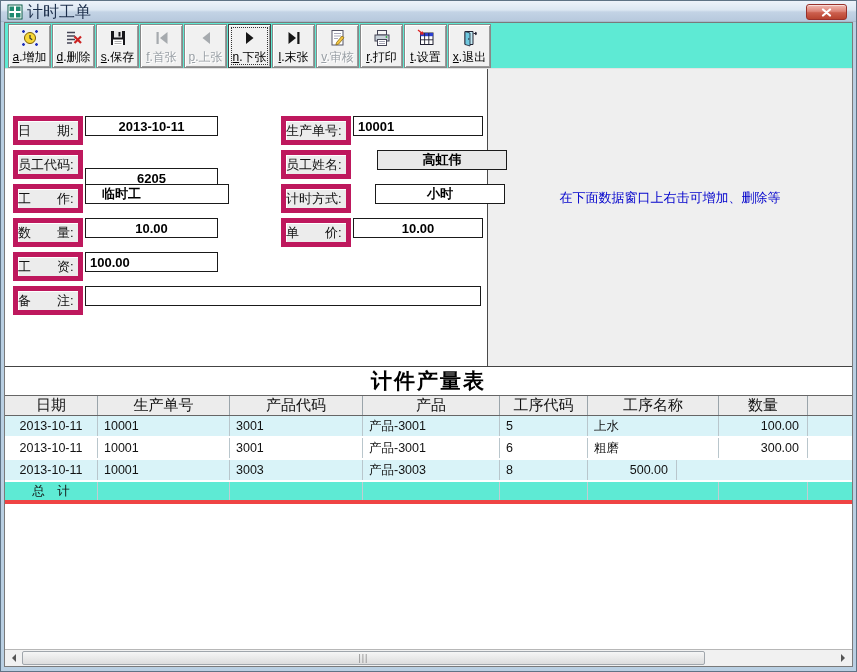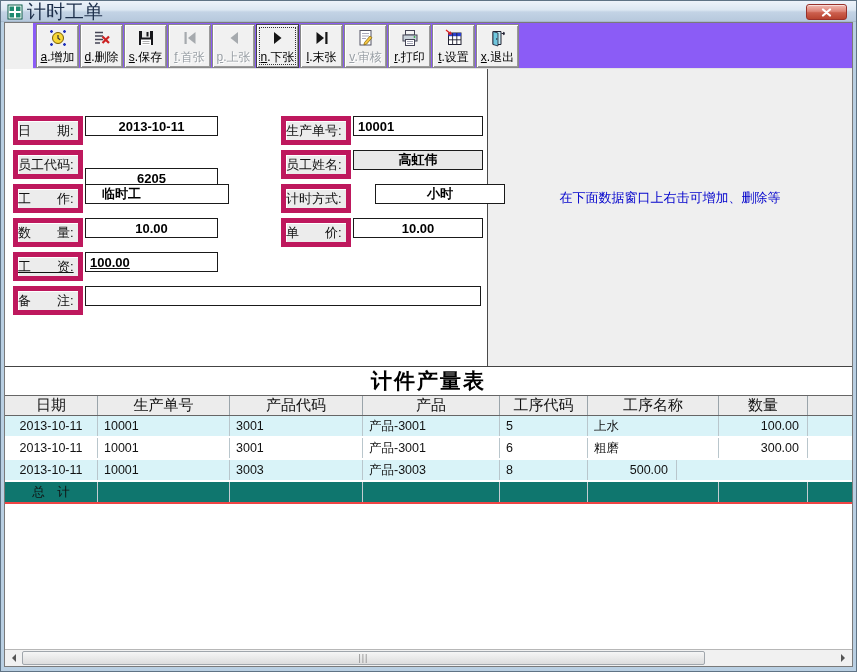--- a/index.html
+++ b/index.html
@@ -7,31 +7,31 @@
   body { font-family:"Liberation Sans","DejaVu Sans",sans-serif; font-size:13px; color:#111; }
 
   .window{ position:relative; width:857px; height:672px; border:1px solid #5f7385;
     background:#b9cfe2; padding:0 3px 4px 3px; display:flex; flex-direction:column; }
 
   
   .titlebar{ height:21px; margin:0 -3px; padding:2px 6px 0 6px; display:flex; align-items:center;
     background:linear-gradient(180deg,#eef3fa 0%,#dce7f2 45%,#c3d3e5 55%,#b7c9dd 100%);
     border-bottom:1px solid #a7bacd; position:relative; }
   .app-icon{ width:16px; height:16px; margin-right:4px; display:inline-flex; }
-  .title-text{ font-size:19px; color:#1c2e4a; }
+  .title-text{ font-size:16px; color:#1c2e4a; }
   .close-btn{ position:absolute; right:9px; top:3px; width:41px; height:16px; border-radius:3px;
     border:1px solid #99312a; display:flex; align-items:center; justify-content:center;
     background:linear-gradient(180deg,#f0b9b0,#dd8376 45%,#cc5f4e 55%,#b8432f);
     box-shadow:inset 0 1px 0 rgba(255,255,255,.55); cursor:default; }
 
   
   .app-body{ flex:1; display:flex; flex-direction:column; background:#f0f0f0; border:1px solid #7a7a7a; overflow:hidden; }
 
   
-  .toolbar{ height:46px; background:#8b5cf6; padding:1px 0 0 3px; display:flex; align-items:flex-start; border-bottom:1px solid #e3e3e3;margin-left:28px; }
+  .toolbar{ height:46px; background:#5eead4; padding:1px 0 0 3px; display:flex; align-items:flex-start; border-bottom:1px solid #e3e3e3; }
   .tbtn{ width:43px; height:44px; margin-right:1px; background:#f1f1f1; border:1px solid #888;
     box-shadow:inset 1px 1px 0 #fff, inset -1px -1px 0 #9a9a9a;
     display:flex; flex-direction:column; align-items:center; justify-content:flex-start; padding-top:2px; cursor:default; }
   .tbtn .ticon{ height:22px; display:flex; align-items:center; justify-content:center; color:#161616; }
   .tbtn .tlabel{ font-size:12px; line-height:16px; color:#000; white-space:nowrap; }
   .tbtn.disabled .tlabel{ color:#9aa0a6; text-shadow:1px 1px 0 #fff; }
   .tbtn.disabled .ticon{ color:#a6aaae; }
   .tbtn.focused{ border-color:#444; outline:1px dotted #333; outline-offset:-4px; }
 
   
@@ -52,21 +52,21 @@
   
   .grid-title-band{ height:29px; border-top:1px solid #444; background:#fff; display:flex; align-items:center; justify-content:center; }
   .grid-title{ font-size:21px; font-weight:bold; letter-spacing:2px; color:#000; }
   .grid-header{ height:21px; display:flex; background:#ececec; border-top:1px solid #666; border-bottom:1px solid #666; }
   .hcell{ display:flex; align-items:center; justify-content:center; font-size:15px; border-right:1px solid #9aa4aa; }
   .grow{ height:22px; display:flex; border-bottom:2px solid #fff; }
   .grow.alt{ background:#d9f3f8; }
   .gcell{ display:flex; align-items:center; font-size:12.5px; border-right:1px solid #b9c6cc; padding-left:6px; overflow:hidden; white-space:nowrap; }
   .gcell.c0{ justify-content:center; padding-left:0; }
   .gcell.c6{ justify-content:flex-end; padding-right:8px; padding-left:0; }
-  .total-row{ height:22px; display:flex; background:#0f766e; border-bottom:2px solid #ef4444; }
+  .total-row{ height:22px; display:flex; background:#5eead4; border-bottom:4px solid #ef4444; }
   .total-row .gcell{ border-right:1px solid #c3ccd1; }
   .c0{ width:93px; } .c1{ width:132px; } .c2{ width:133px; } .c3{ width:137px; }
   .c4{ width:88px; } .c5{ width:131px; } .c6{ width:89px; } .cf{ flex:1; border-right:none !important; }
   .grid-rest{ flex:1; background:#fff; }
 
   
   .hscroll{ height:17px; background:#f1f1f1; border-top:1px solid #b7b7b7; display:flex; align-items:stretch; }
   .sb-btn{ width:17px; display:flex; align-items:center; justify-content:center; background:#f1f1f1; }
   .arr{ width:0; height:0; border:4px solid transparent; }
   .arr-l{ border-right-color:#555; margin-right:3px; }
@@ -234,21 +234,21 @@
           </div>
           <div class="field" style="left:276px;top:47px;">
             <span class="flabel">生产单号:</span>
             <input class="fvalue" style="width: 130px;" value="10001">
           </div>
 
           <div class="field" style="left:8px;top:81px;">
             <span class="flabel">员工代码:</span>
             <input class="fvalue center" style="width: 133px; margin-top: 18px;" value="6205">
           </div>
-          <div class="field" style="left:276px;top:81px;">
+          <div class="field" style="left:276px;top:81px;gap:24px;">
             <span class="flabel">员工姓名:</span>
             <input class="fvalue center gray" style="width: 130px;" value="高虹伟">
           </div>
 
           <div class="field" style="left:8px;top:115px;justify-content:flex-end;">
             <span class="flabel">工　　作:</span>
             <input class="fvalue" style="width: 144px; padding-left: 16px;" value="临时工">
           </div>
           <div class="field" style="left:276px;top:115px;gap:22px;">
             <span class="flabel">计时方式:</span>
@@ -257,21 +257,21 @@
 
           <div class="field" style="left:8px;top:149px;">
             <span class="flabel">数　　量:</span>
             <input class="fvalue center" style="width: 133px;" value="10.00">
           </div>
           <div class="field" style="left:276px;top:149px;">
             <span class="flabel">单　　价:</span>
             <input class="fvalue center" style="width: 130px;" value="10.00">
           </div>
 
-          <div class="field" style="left:8px;top:183px;text-decoration:underline;">
+          <div class="field" style="left:8px;top:183px;">
             <span class="flabel">工　　资:</span>
             <input class="fvalue" style="width: 133px;" value="100.00">
           </div>
 
           <div class="field" style="left:8px;top:217px;">
             <span class="flabel">备　　注:</span>
             <input class="fvalue" style="width: 396px;" value="">
           </div>
 
         </div>

